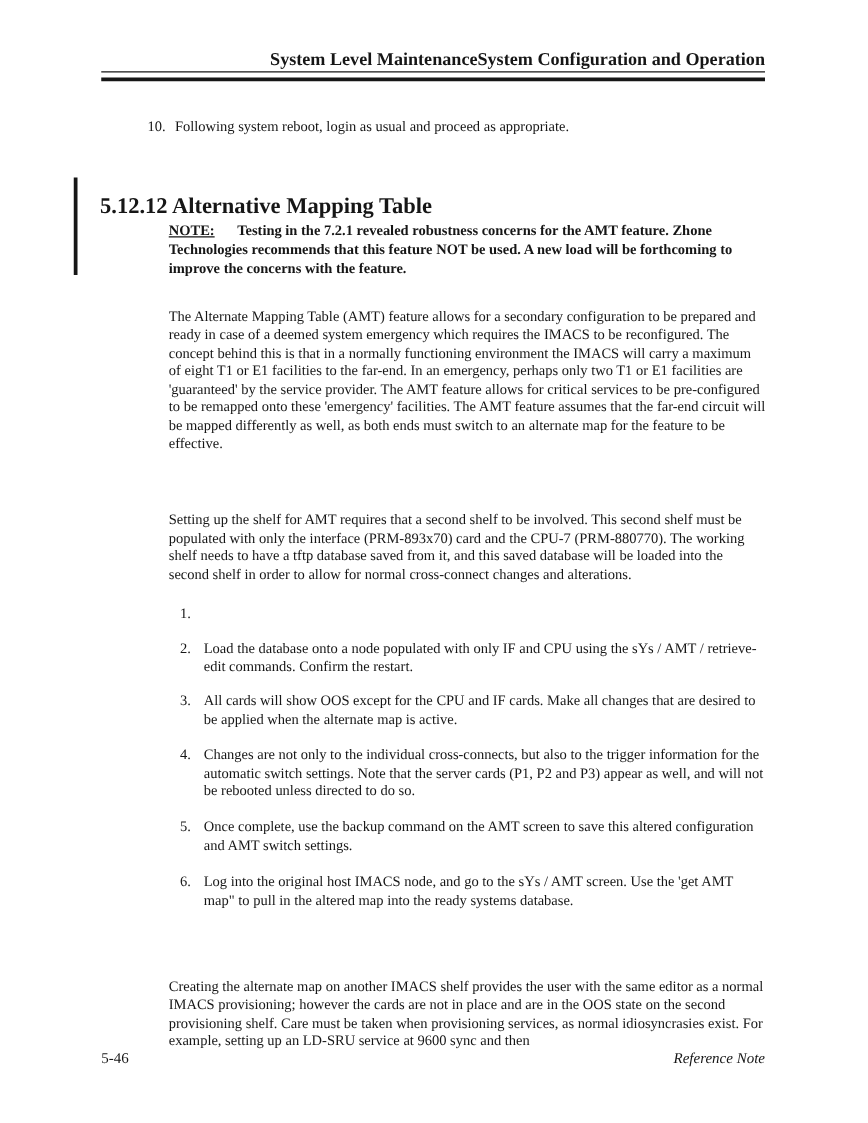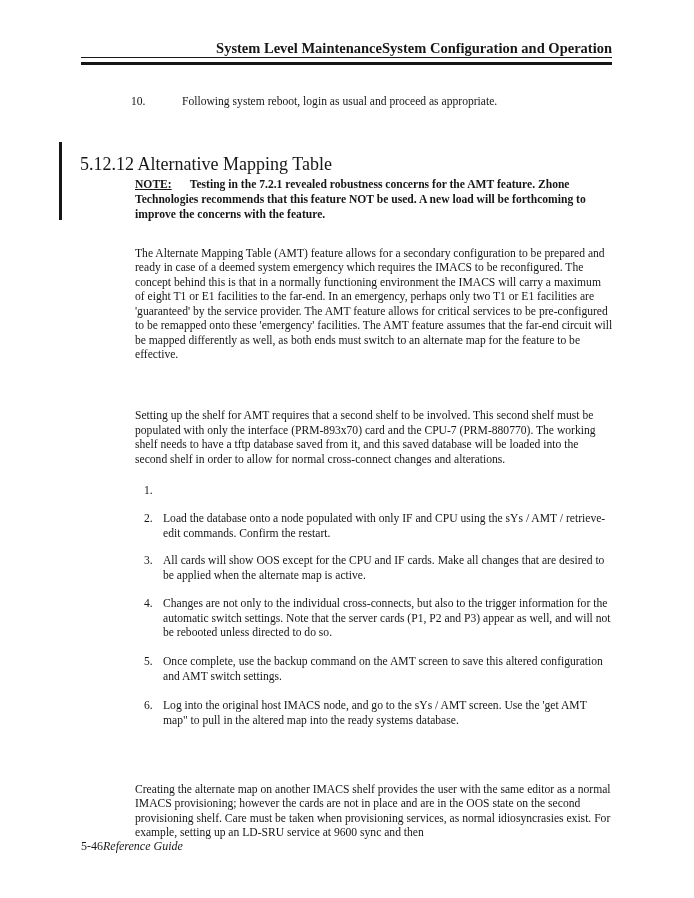--- a/index.html
+++ b/index.html
@@ -46,36 +46,35 @@
     height: 2.5px;
     background: #161616;
   }
   
   .body-text {
     font-size: 11.6px;
     line-height: 14.55px;
   }
   .prior-step {
     position: absolute;
-    left: 131px;
+    left: 118px;
     width: 478px;
     top: 95px;
     display: flex;
-    gap: 29px;
   }
   .prior-step .num {
     width: 22px;
     flex: 0 0 22px;
   }
   .section-heading {
     position: absolute;
     left: 80px;
     top: 138px;
     font-size: 18px;
-    font-weight: normal;
+    font-weight: bold;
     line-height: 22px;
     white-space: nowrap;
   }
   .change-bar {
     position: absolute;
     left: 59px;
     top: 142px;
     width: 2.5px;
     height: 78px;
     background: #161616;
@@ -118,20 +117,21 @@
   .step-4 { top: 597px; }
   .step-5 { top: 655px; }
   .step-6 { top: 699px; }
   
   .footer-row {
     position: absolute;
     left: 81px;
     right: 82px;
     top: 839px;
     display: flex;
+    justify-content: space-between;
     font-size: 12px;
     line-height: 15px;
   }
   .footer-doc-title {
     font-style: italic;
   }
 </style>
 </head>
 <body>
 
@@ -183,16 +183,16 @@
   </div>
   <div class="step step-6 body-text">
     <span class="num">6.</span>
     <span class="txt">Log into the original host IMACS node, and go to the sYs / AMT screen. Use the 'get AMT map" to pull in the altered map into the ready systems database.</span>
   </div>
 
   <p class="para closing-para body-text">Creating the alternate map on another IMACS shelf provides the user with the same editor as a normal IMACS provisioning; however the cards are not in place and are in the OOS state on the second provisioning shelf. Care must be taken when provisioning services, as normal idiosyncrasies exist. For example, setting up an LD-SRU service at 9600 sync and then</p>
 
   <div class="footer-row">
     <span class="footer-page-num">5-46</span>
-    <span class="footer-doc-title">Reference Guide</span>
+    <span class="footer-doc-title">Reference Note</span>
   </div>
 
 </div>
 
 </body></html>

